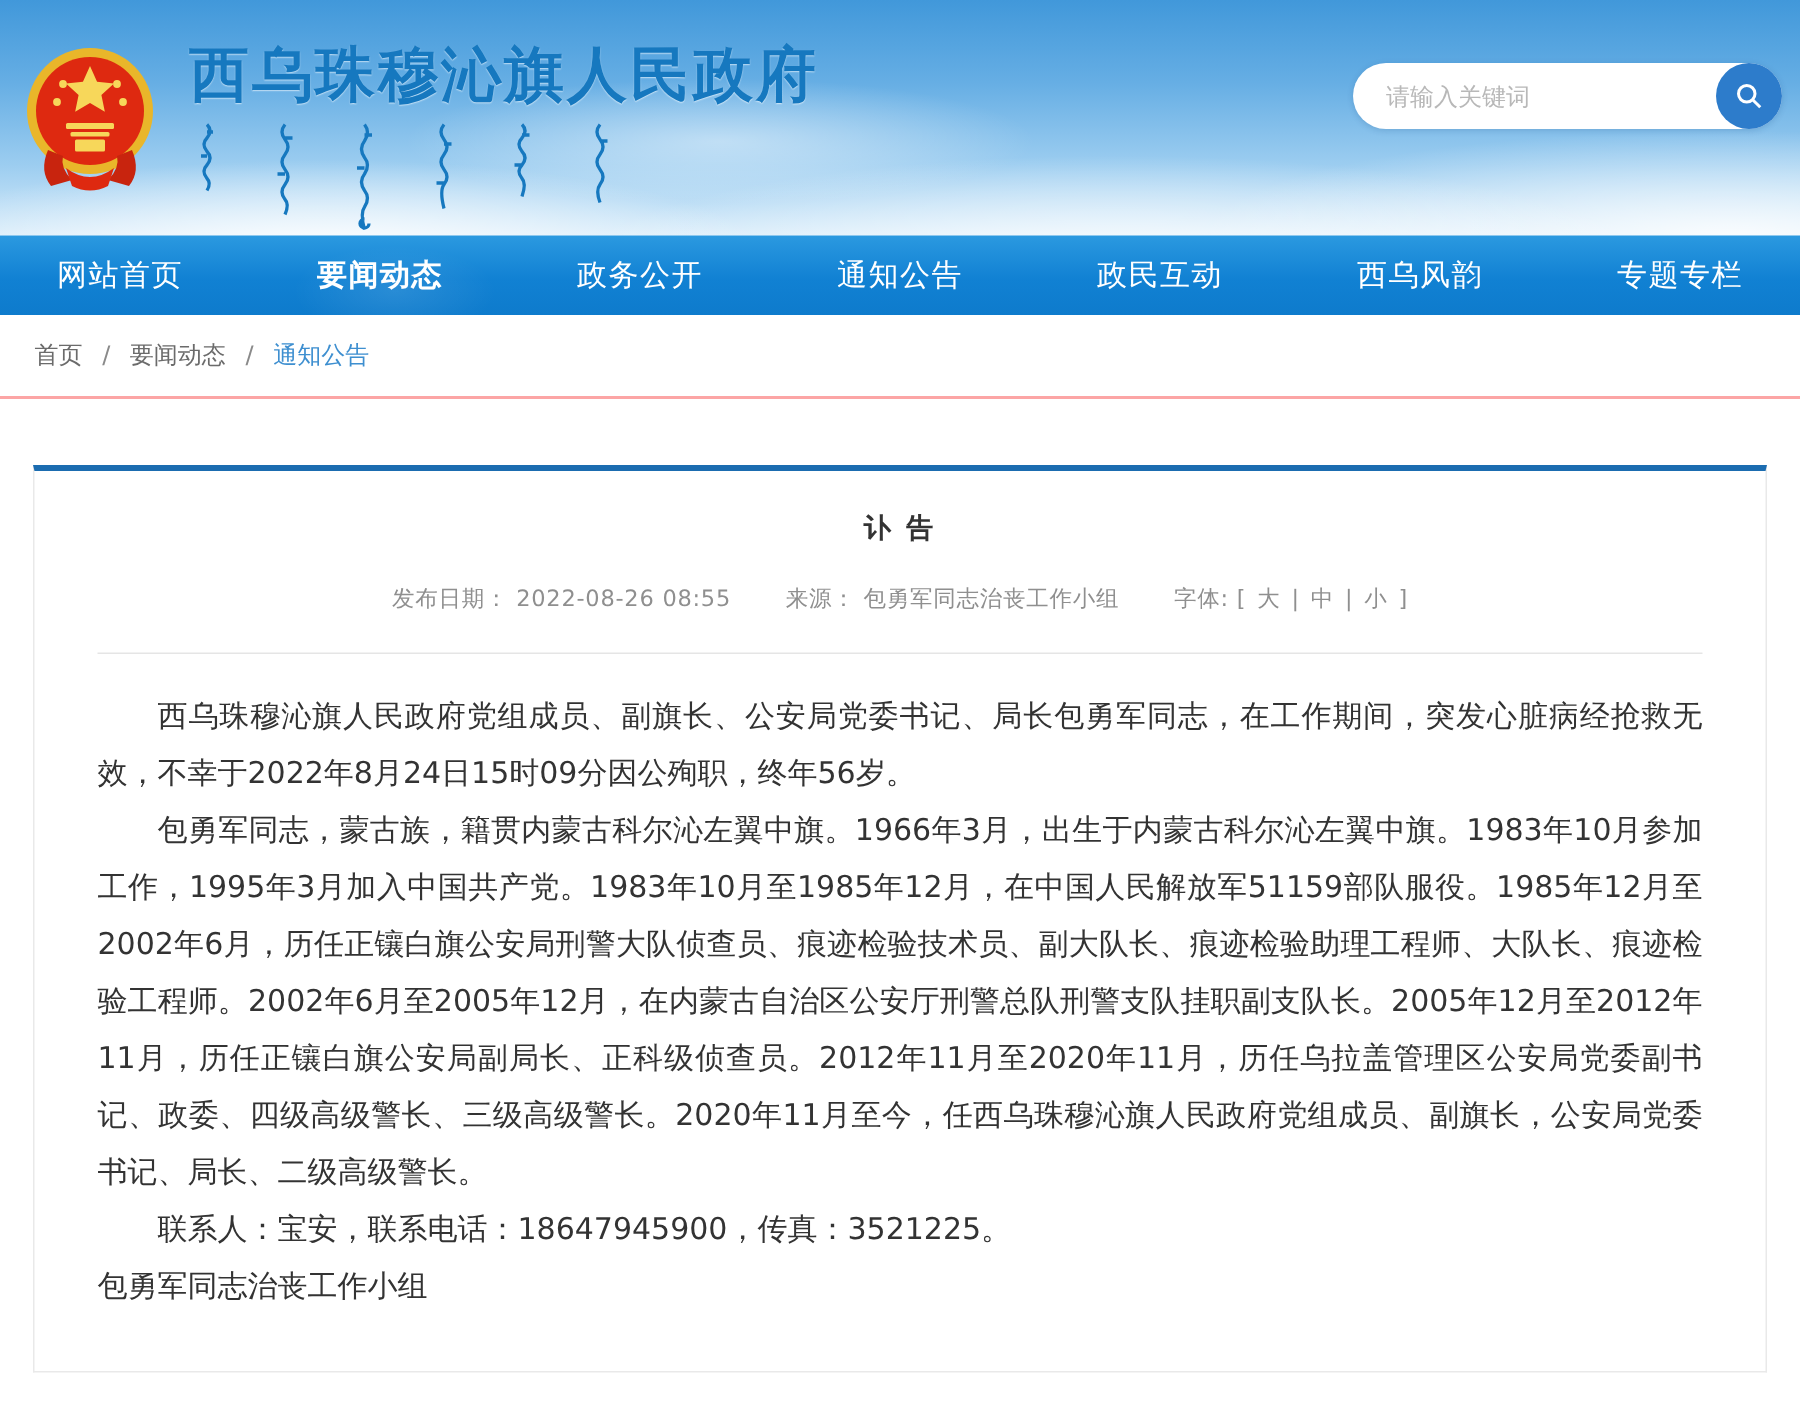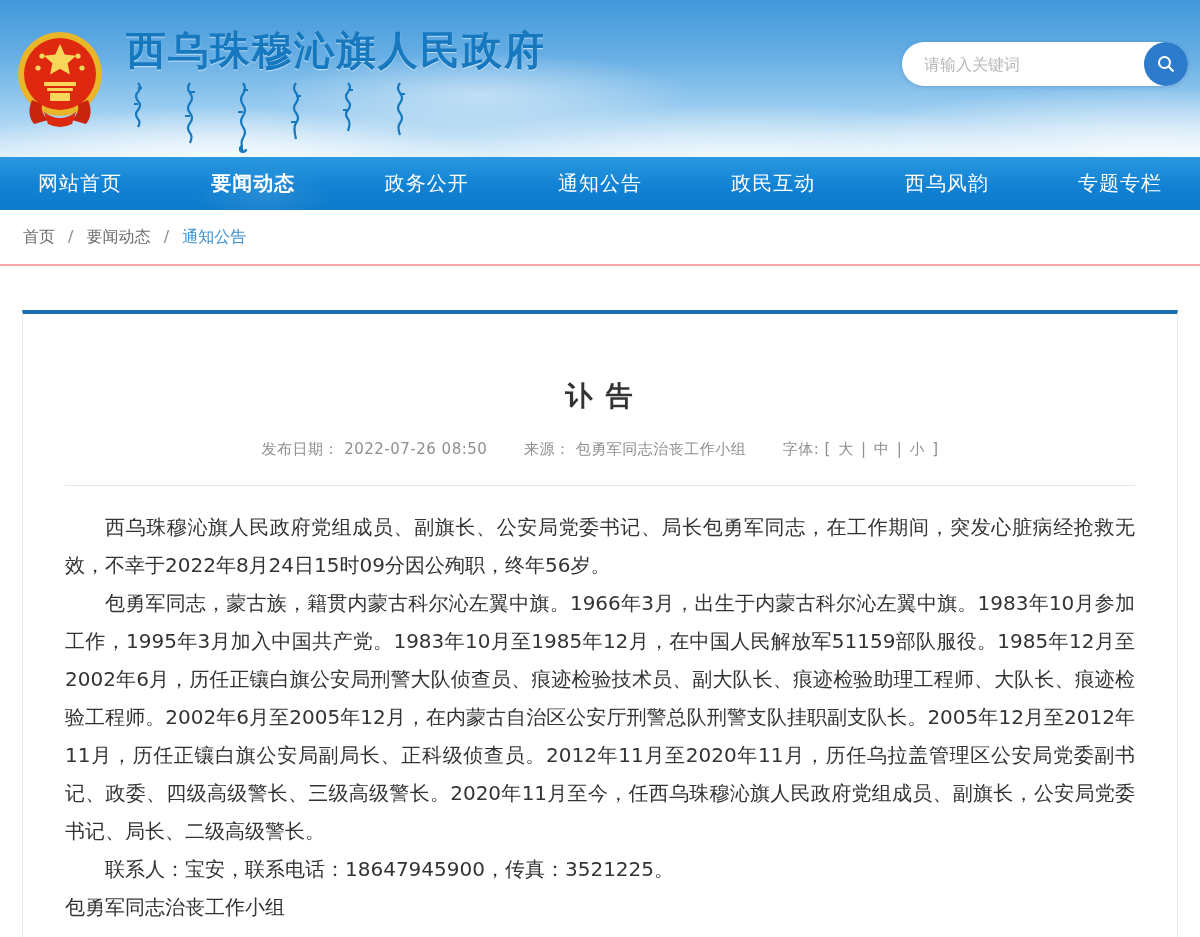--- a/index.html
+++ b/index.html
@@ -71,22 +71,22 @@
   .breadcrumb .crumb.current { color: #3e8fd0; }
 
   
   .page-body { width: 1200px; background: #fff; }
   .article-card {
     width: 1156px; margin: 44px auto 0 auto; background: #fff;
     border: 1px solid #e9e9e9; border-top: 4px solid #1b6cb0;
     min-height: 605px; padding: 0 42px 26px 42px;
   }
   .article-title {
-    text-align: center; font-size: 27px; font-weight: bold; color: #333;
-    margin-top: 64px; letter-spacing: 2px;
+    text-align: center; font-size: 18px; font-weight: bold; color: #333;
+    margin-top: 26px; letter-spacing: 2px;
   }
   .article-meta {
     text-align: center; margin-top: 26px; font-size: 15px; color: #8f8f8f;
     letter-spacing: 0.5px;
   }
   .article-meta .meta-gap { display: inline-block; width: 26px; }
   .font-size-ctrl { color: #8f8f8f; cursor: pointer; padding: 0 2px; }
   .meta-punct { color: #8f8f8f; }
   .divider { height: 1px; background: #e5e5e5; margin-top: 26px; }
 
@@ -172,21 +172,21 @@
     <span class="crumb current">通知公告</span>
   </div>
 </div>
 
 <div class="page-body">
   <div class="article-card">
     <div class="article-title">讣 告</div>
 
     <div class="article-meta">
       <span>发布日期：</span>
-      <span>2022-07-26 08:50</span>
+      <span>2022-08-26 08:55</span>
       <span class="meta-gap"></span>
       <span>来源：</span>
       <span>包勇军同志治丧工作小组</span>
       <span class="meta-gap"></span>
       <span>字体:</span>
       <span class="meta-punct">[</span>
       <span class="font-size-ctrl">大</span>
       <span class="meta-punct">|</span>
       <span class="font-size-ctrl">中</span>
       <span class="meta-punct">|</span>

